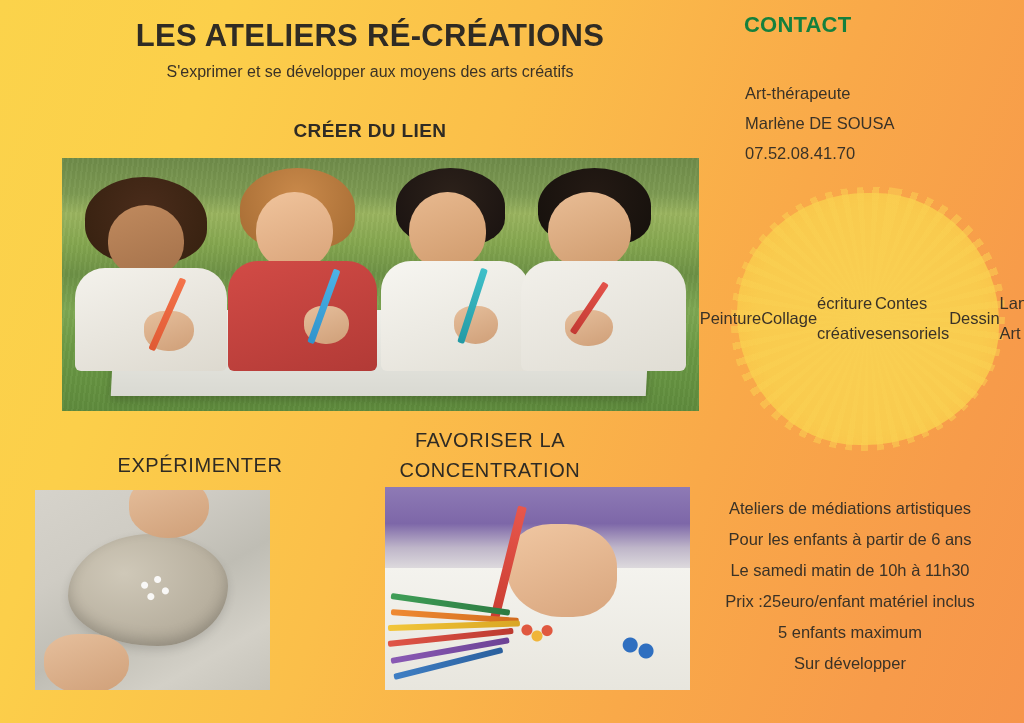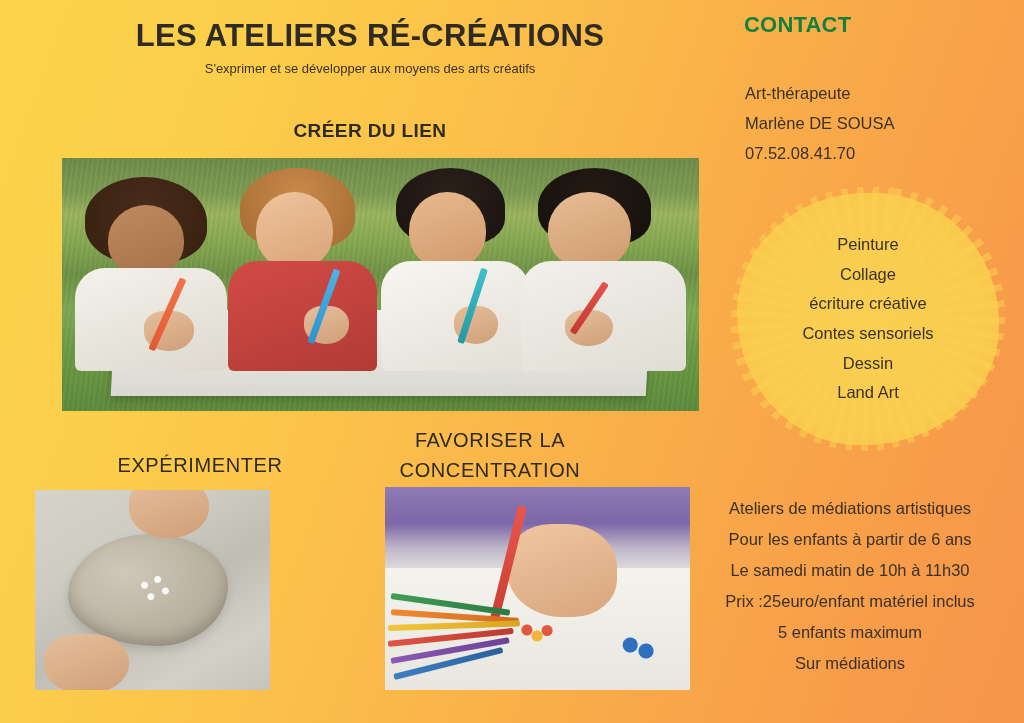--- a/index.html
+++ b/index.html
@@ -31,21 +31,21 @@
     font-weight: bold;
     letter-spacing: 0.3px;
     color: #2f2b24;
   }
   .subtitle {
     position: absolute;
     left: 150px;
     top: 60px;
     width: 440px;
     text-align: center;
-    font-size: 13px;
+    font-size: 16px;
     line-height: 1.45;
     color: #3a3227;
   }
   .creer-lien {
     position: absolute;
     left: 180px;
     top: 120px;
     width: 380px;
     text-align: center;
     font-size: 19px;
@@ -243,21 +243,21 @@
     border-radius: 50% 47% 53% 49% / 51% 49% 52% 48%;
     background:
       repeating-conic-gradient(from 12deg at 50% 50%, rgba(250,208,82,0.55) 0deg 3deg, rgba(250,208,82,0) 3deg 7deg);
     mix-blend-mode: normal;
     pointer-events: none;
   }
   .activities {
     position: absolute;
     inset: 0;
     display: flex;
-    flex-direction: column;
+    flex-direction: row;
     justify-content: center;
     align-items: center;
     font-size: 16.5px;
     line-height: 1.8;
     color: #3a3227;
   }
 
   .details {
     position: absolute;
     left: 700px;
@@ -367,16 +367,16 @@
       <div>Land Art</div>
     </div>
   </div>
 
   <div class="details">
     <div>Ateliers de médiations artistiques</div>
     <div>Pour les enfants à partir de 6 ans</div>
     <div>Le samedi matin de 10h à 11h30</div>
     <div>Prix :25euro/enfant matériel inclus</div>
     <div>5 enfants maximum</div>
-    <div>Sur médiations</div>
+    <div>Sur développer</div>
   </div>
 
 </div>
 
 </body></html>

